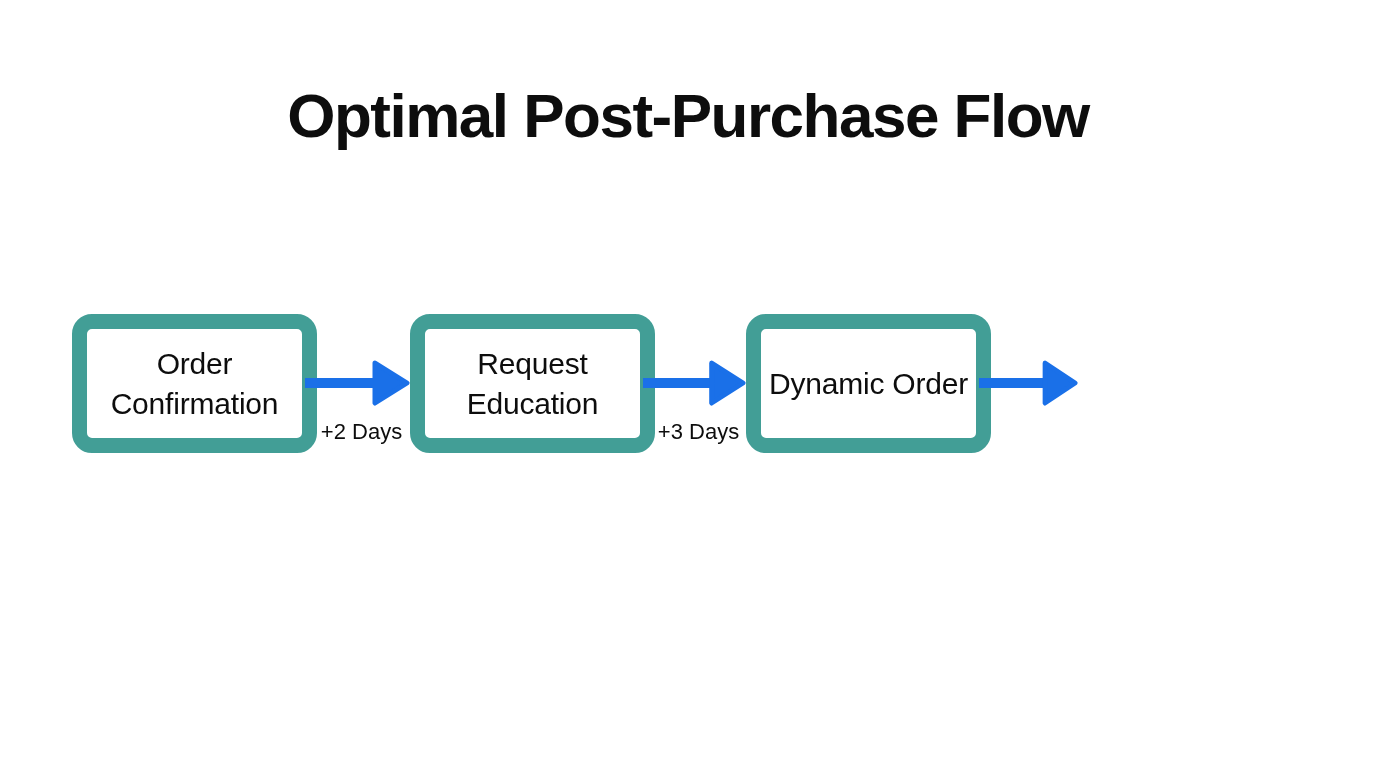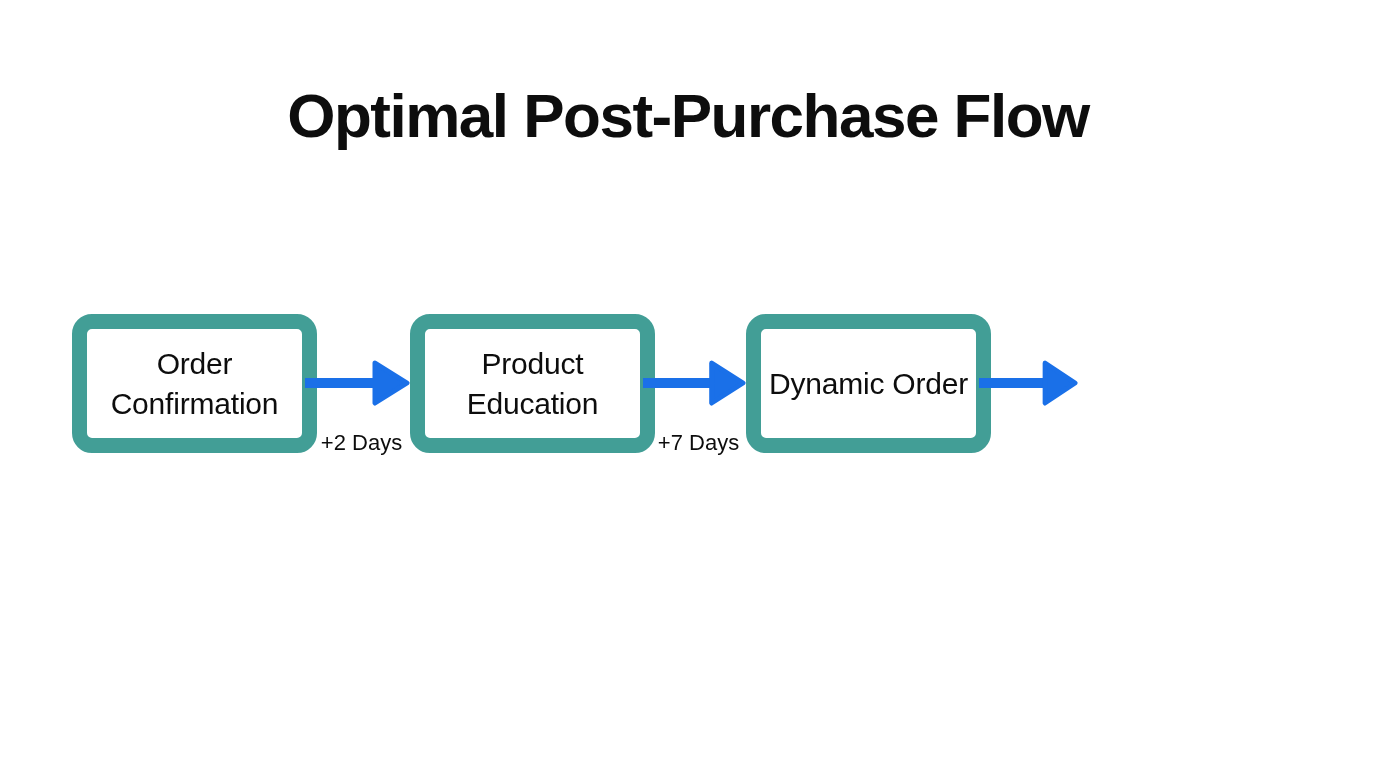--- a/index.html
+++ b/index.html
@@ -58,21 +58,21 @@
   }
 
   .connector svg {
     display: block;
     width: 100%;
     height: 100%;
   }
 
   .connector-label {
     position: absolute;
-    top: 71px;
+    top: 60px;
     left: 0;
     width: 100%;
     text-align: center;
     font-size: 22px;
     font-weight: 400;
     white-space: nowrap;
     color: var(--text-color, #0d0d0d);
     padding-left: 8px;
   }
 
@@ -102,31 +102,31 @@
     <span>
       <svg viewBox="0 0 105 48" preserveAspectRatio="none" xmlns="http://www.w3.org/2000/svg">
         <rect x="0" y="19" width="72" height="10" fill="currentColor"></rect>
         <polygon points="70,4 102,24 70,44" fill="currentColor" stroke="currentColor" stroke-width="5" stroke-linejoin="round"></polygon>
       </svg>
     </span>
     <span class="connector-label">+2 Days</span>
   </div>
 
   <div class="node node-2">
-    <span class="node-label">Product Education</span>
+    <span class="node-label">Request Education</span>
   </div>
 
   <div class="connector conn-2">
     <span>
       <svg viewBox="0 0 105 48" preserveAspectRatio="none" xmlns="http://www.w3.org/2000/svg">
         <rect x="0" y="19" width="72" height="10" fill="currentColor"></rect>
         <polygon points="70,4 102,24 70,44" fill="currentColor" stroke="currentColor" stroke-width="5" stroke-linejoin="round"></polygon>
       </svg>
     </span>
-    <span class="connector-label">+7 Days</span>
+    <span class="connector-label">+3 Days</span>
   </div>
 
   <div class="node node-3">
     <span class="node-label">Dynamic Order</span>
   </div>
 
   <div class="connector conn-3">
     <span>
       <svg viewBox="0 0 105 48" preserveAspectRatio="none" xmlns="http://www.w3.org/2000/svg">
         <rect x="0" y="19" width="72" height="10" fill="currentColor"></rect>

